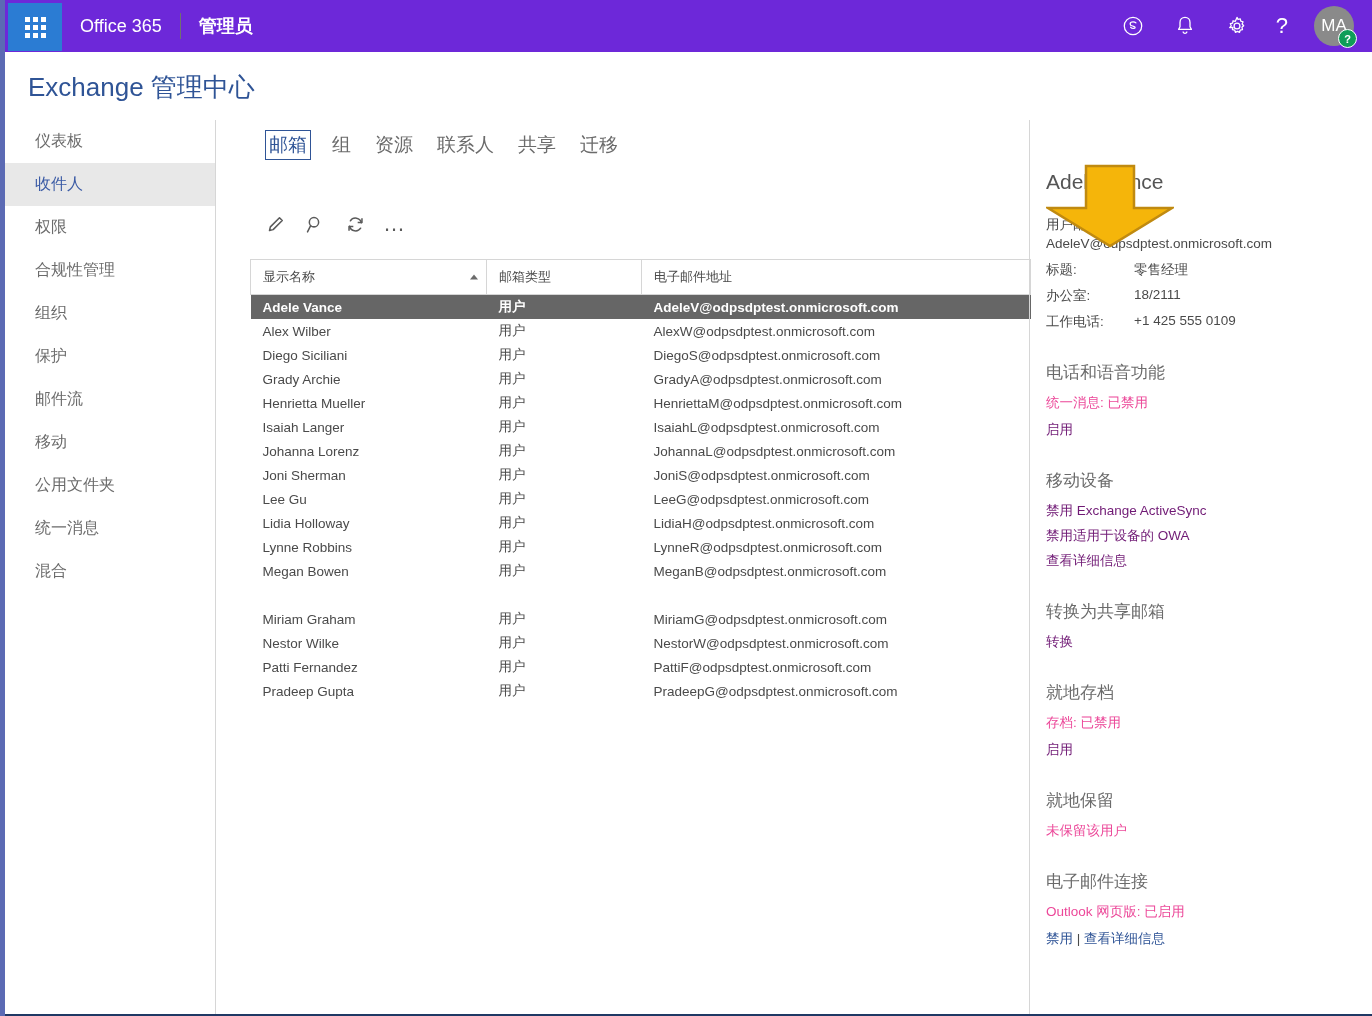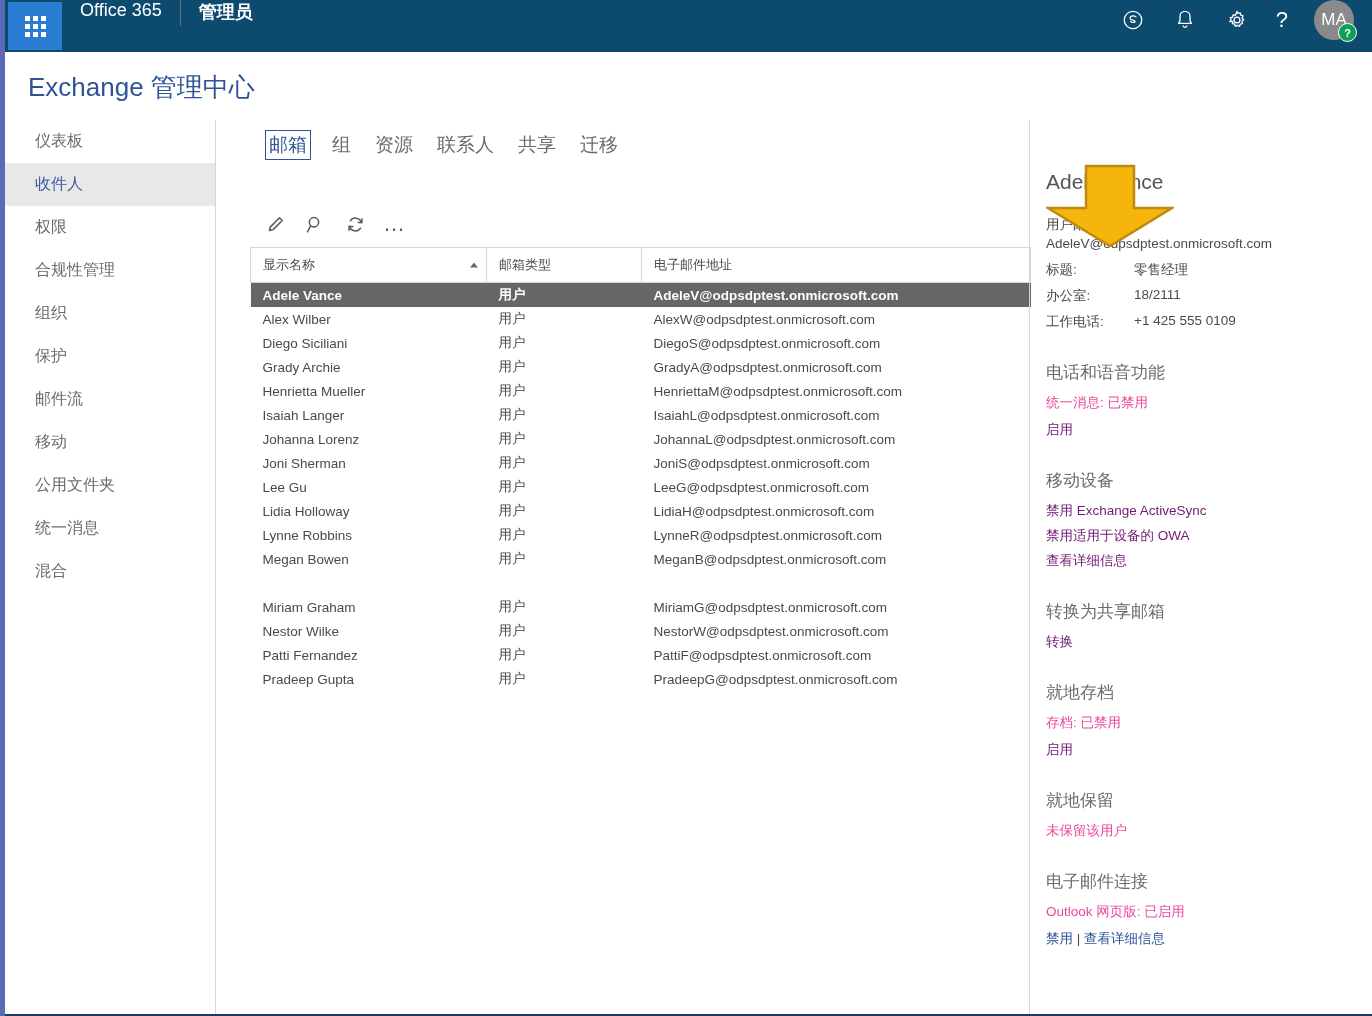--- a/index.html
+++ b/index.html
@@ -25,23 +25,23 @@
     background: #5b6ab4;
     z-index: 30;
   }
 
   
   .suite-bar {
     position: absolute;
     left: 5px; top: 0;
     width: 1367px;
     height: 52px;
-    background: #0c4a6e;
-    display: flex;
-    align-items: flex-start;
+    background: #6d28d9;
+    display: flex;
+    align-items: center;
     z-index: 20;
   }
   .waffle {
     width: 54px; height: 48px;
     background: #2b7cd3;
     display: flex;
     align-items: center;
     justify-content: center;
     margin-left: 3px;
     margin-top: 2px;
@@ -210,20 +210,21 @@
   
   .list-area {
     position: absolute;
     left: 33px; top: 127px;
     width: 780px;
   }
   table.grid {
     border-collapse: collapse;
     width: 780px;
     table-layout: fixed;
+    margin-top: 12px;
   }
   table.grid th {
     font-weight: normal;
     font-size: 13px;
     color: #4a4a4a;
     text-align: left;
     padding: 8px 0 8px 12px;
     border: 1px solid #d6d6d6;
     height: 28px;
     box-sizing: border-box;

